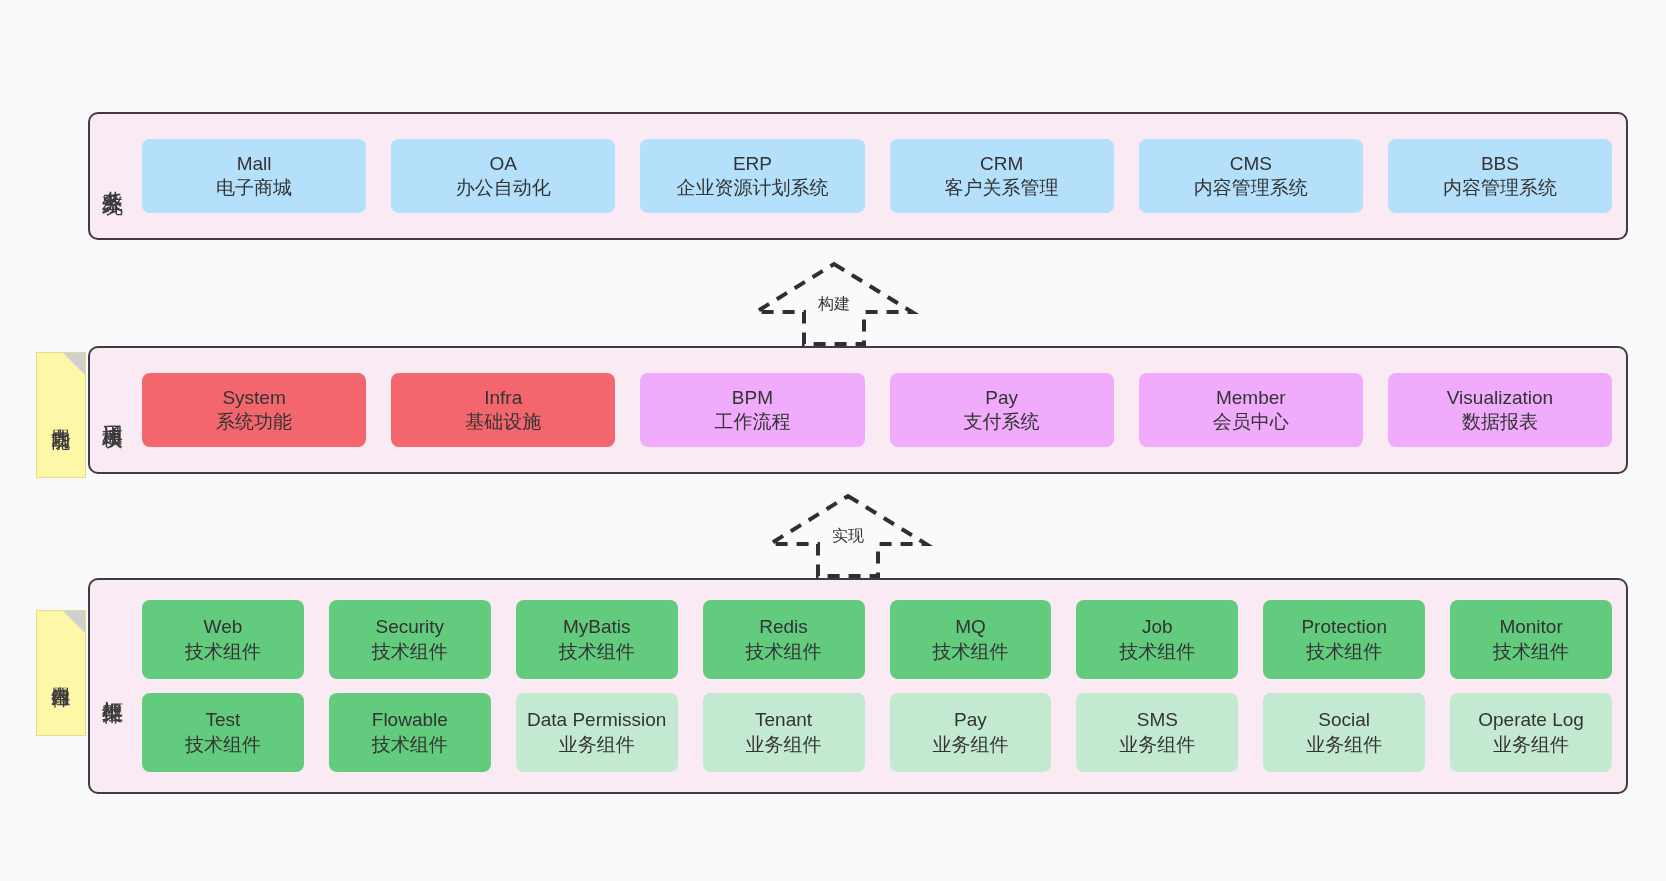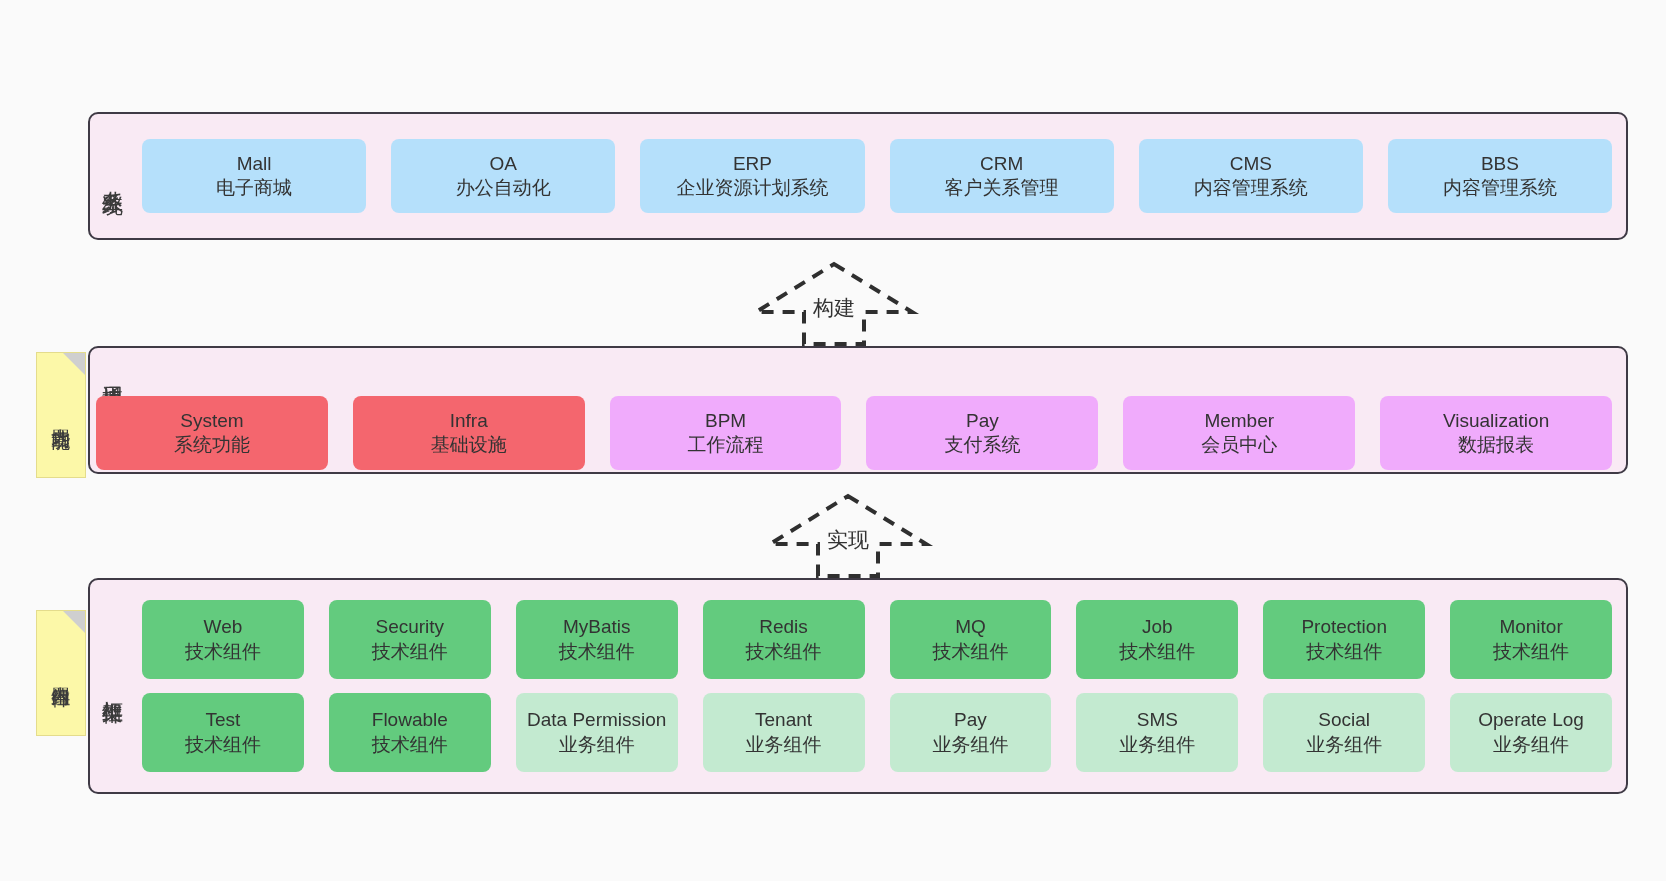--- a/index.html
+++ b/index.html
@@ -91,21 +91,21 @@
   .red    { background: #f4666e; }
   .pink   { background: #f0abfc; }
   .green  { background: #63cb7e; }
   .lgreen { background: #c3ead0; text-align: right; }
 
   
   #layer-business { left: 88px; top: 112px; width: 1540px; height: 128px; }
   #layer-business .node { height: 74px; }
 
   
-  #layer-common { left: 88px; top: 346px; width: 1540px; height: 128px; flex-direction: column; }
+  #layer-common { left: 88px; top: 346px; width: 1540px; height: 128px; }
   #layer-common .node { height: 74px; }
 
   
   #layer-framework { left: 88px; top: 578px; width: 1540px; height: 216px; }
   #layer-framework .node { height: 79px; }
 
   
   .sticky {
     position: absolute;
     box-sizing: border-box;
@@ -139,21 +139,21 @@
   .connector {
     position: absolute;
     user-select: none;
   }
   .connector svg { display: block; overflow: visible; }
   .connector .conn-label {
     position: absolute;
     left: 0; right: 0;
     top: 36px;
     text-align: center;
-    font-size: 21px;
+    font-size: 16px;
     color: #333333;
     background: transparent;
   }
   #connector-build { left: 746px; top: 258px; width: 176px; height: 90px; }
   #connector-impl  { left: 760px; top: 490px; width: 176px; height: 90px; }
 </style>
 </head>
 <body>
 
 <div class="canvas">

